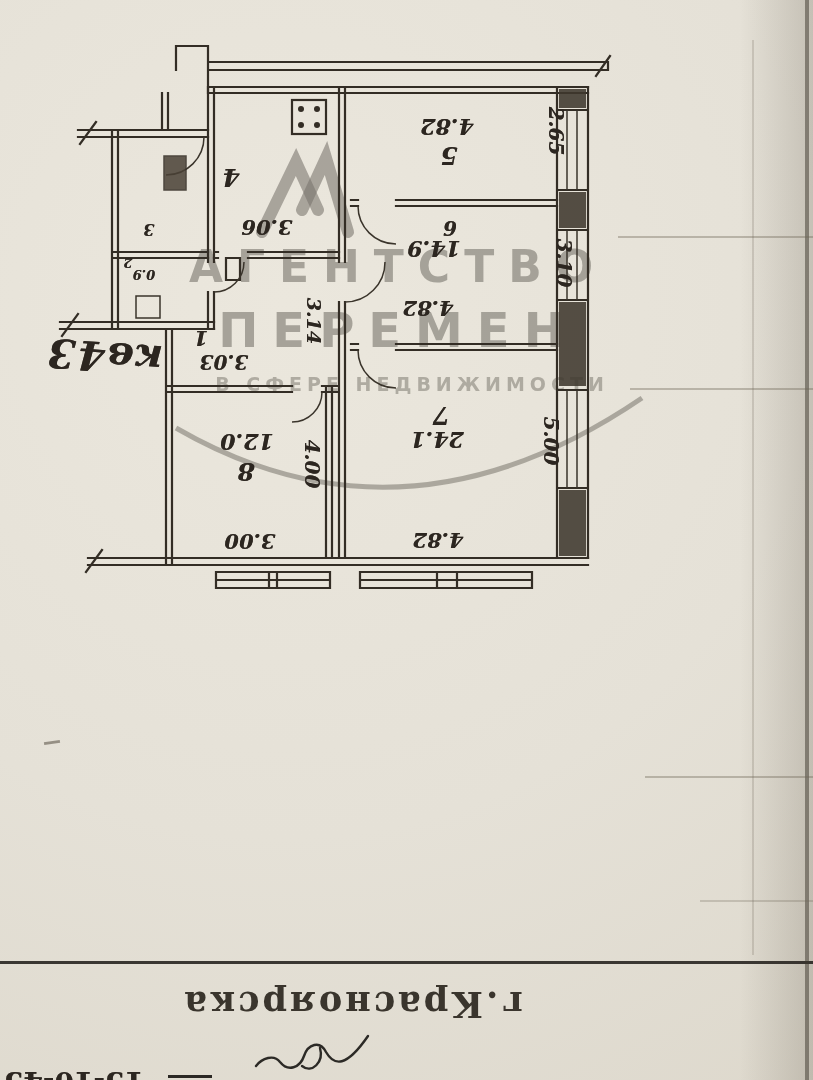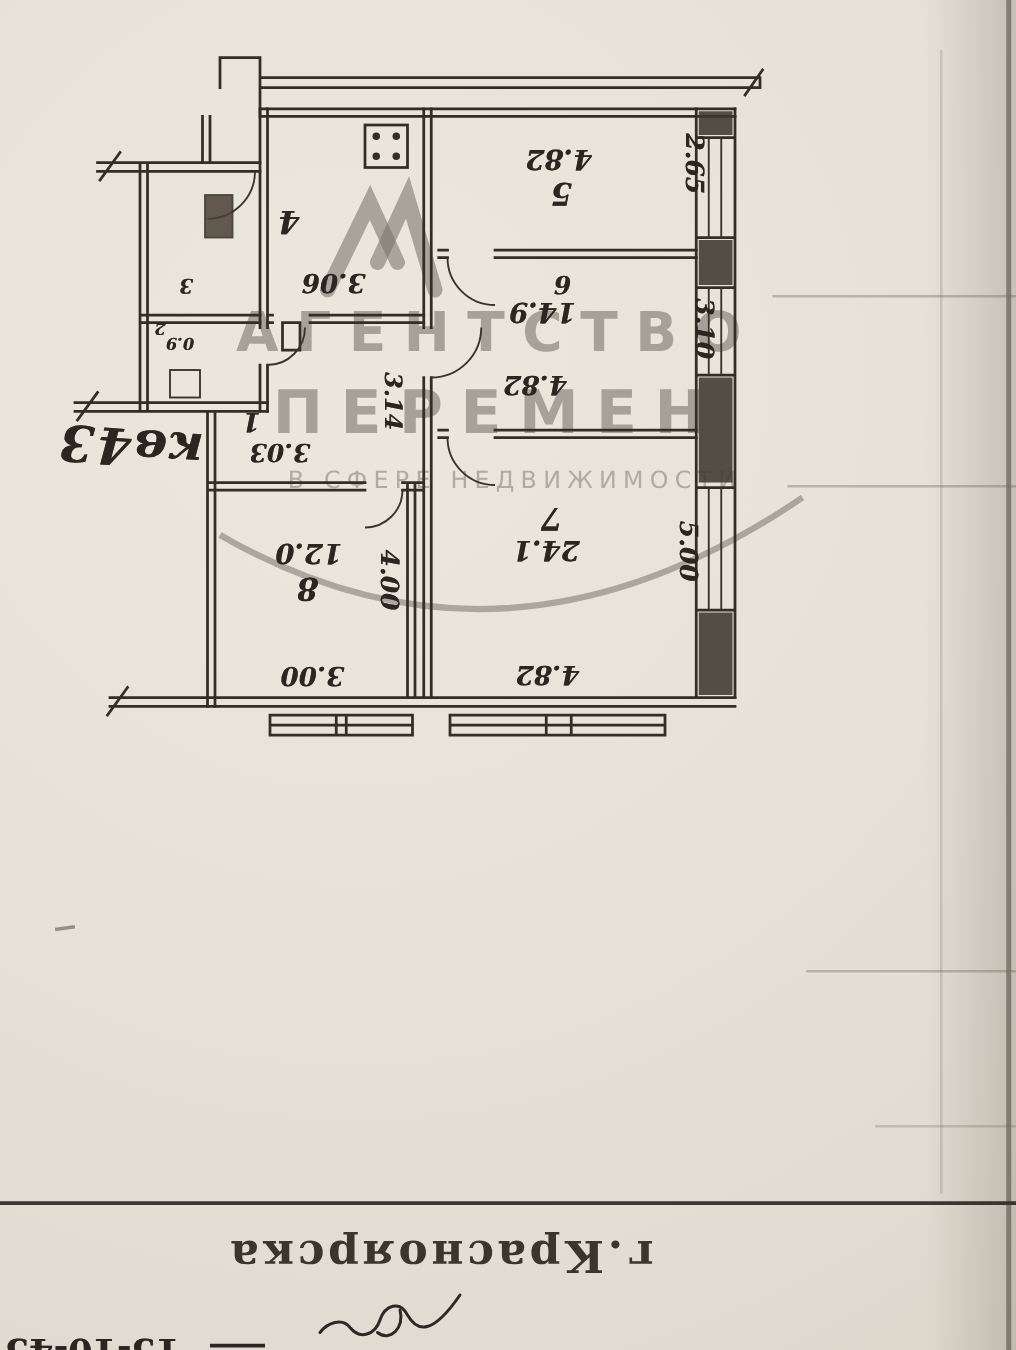--- a/index.html
+++ b/index.html
@@ -26,21 +26,21 @@
   }
   .lbl.v{transform:translate(-50%,-50%) rotate(90deg)}
   .lbl.apt{transform:translate(-50%,-50%) rotate(184deg);letter-spacing:2px}
   
   .wm-line{
     position:absolute;transform:translate(-50%,-50%);white-space:nowrap;
     color:rgba(120,116,108,0.60);font-weight:bold;font-family:"DejaVu Sans",sans-serif;
   }
   .wm1{left:398px;top:266px;font-size:44px;letter-spacing:14px}
   .wm2{left:398px;top:330px;font-size:48px;letter-spacing:14px}
-  .wm3{left:412px;top:384px;font-size:19px;letter-spacing:5px;font-weight:normal;color:rgba(120,116,108,0.52)}
+  .wm3{left:412px;top:384px;font-size:19px;letter-spacing:5px;font-weight:bold;color:rgba(120,116,108,0.52)}
   .wm-svg{position:absolute;left:0;top:0;width:813px;height:1080px}
   
   .rule{position:absolute;left:0;top:961px;width:813px;height:3px;background:#2b2824;opacity:.92}
   .city{
     position:absolute;left:352px;top:1004px;white-space:nowrap;
     transform:translate(-50%,-50%) rotate(180deg);
     font-family:"DejaVu Serif",serif;font-weight:bold;font-size:35px;
     letter-spacing:3px;color:#3a352d;
   }
   .frag{font-style:normal;font-family:"DejaVu Serif",serif}

